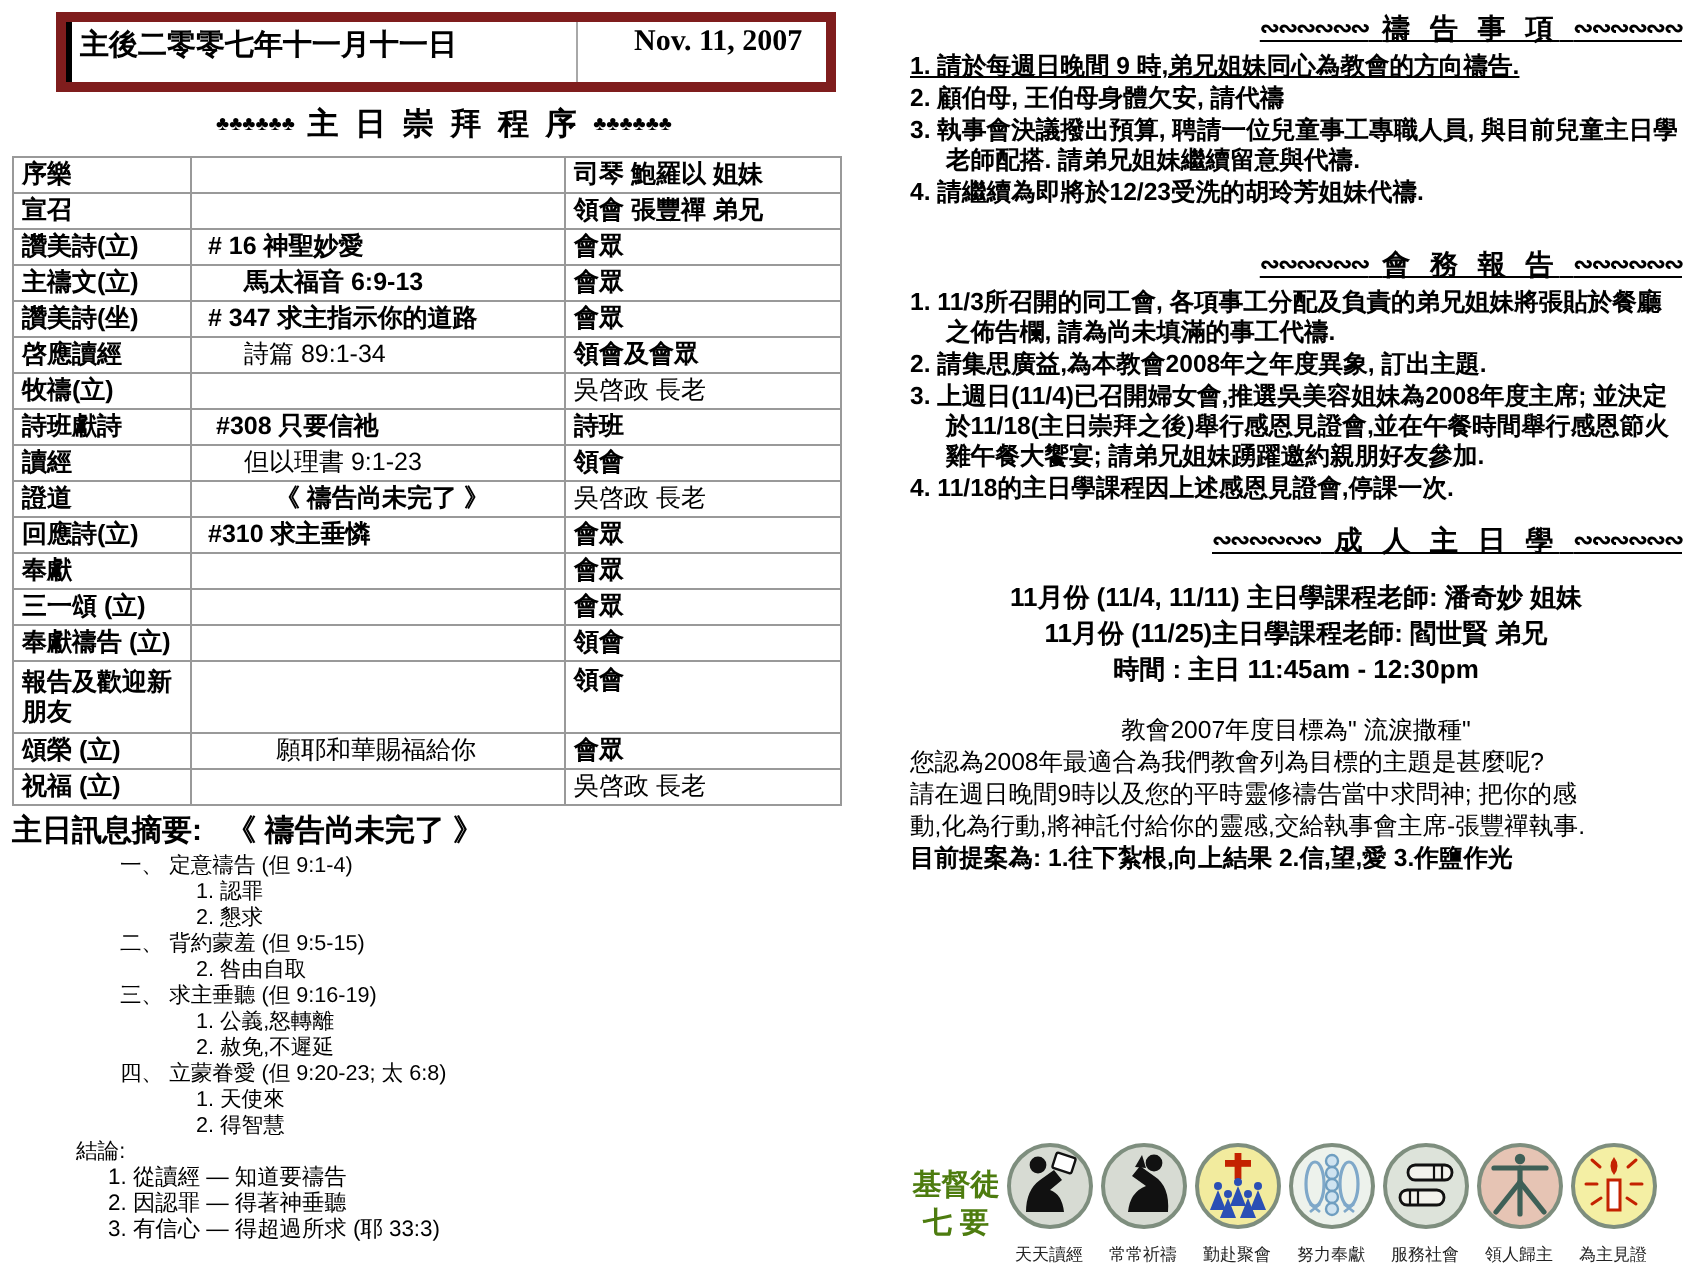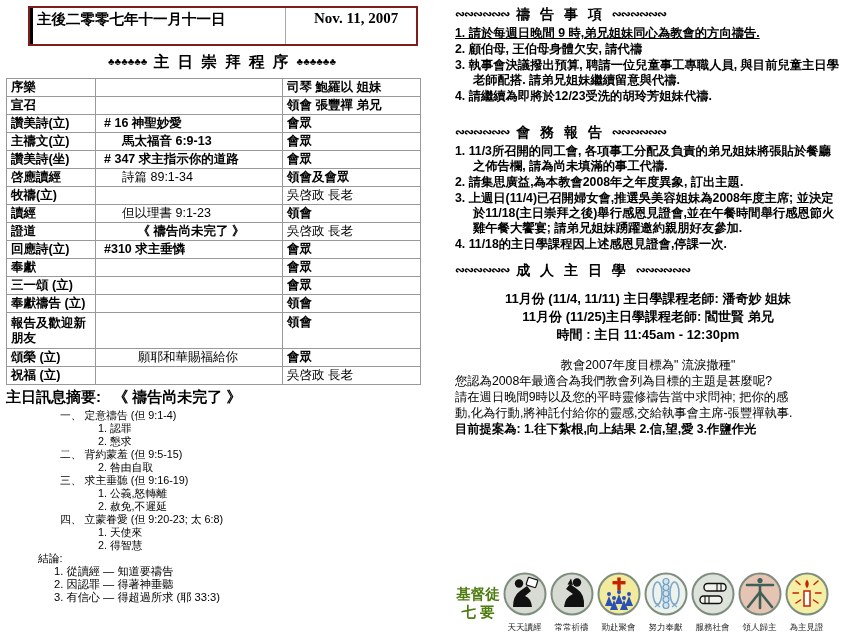--- a/index.html
+++ b/index.html
@@ -1,21 +1,21 @@
 <!DOCTYPE html>
 <html><head>
 <meta charset="utf-8">
 <style>
   * { margin:0; padding:0; box-sizing:border-box; }
   body { background:#fff; font-family:"Liberation Sans", sans-serif; color:#000; }
   #page { position:relative; width:846px; height:642px; background:#fff; overflow:hidden; }
 
   
   #left-col { position:absolute; left:6px; top:6px; width:442px; }
-  .date-box { margin-left:22px; width:390px; height:40px; border:2px solid #7f1d1d; display:flex; }
+  .date-box { margin-left:22px; width:390px; height:40px; border:5px solid #7f1d1d; display:flex; }
   .date-box .cell-cn { width:256px; border-right:1px solid #a8a8a8; border-left:3px solid #000;
                        font-weight:bold; font-size:14.5px; padding:2px 4px; }
   .date-box .cell-en { flex:1; font-family:"Liberation Serif", serif; font-weight:bold;
                        font-size:15px; padding:2px 4px 0 28px; }
   .order-heading { width:432px; text-align:center; margin-top:6px; font-weight:bold; font-size:15.5px;
                    letter-spacing:2px; white-space:nowrap; }
   .order-heading .decor { font-size:10px; letter-spacing:0; color:#000; vertical-align:2px; }
 
   table.worship { margin-top:5px; width:414px; border-collapse:collapse; table-layout:fixed; }
   table.worship td { border:1px solid #999; font-size:12.5px; font-weight:bold; height:18px;
@@ -31,21 +31,21 @@
   .summary-heading { margin-top:3px; font-weight:bold; font-size:15px; }
   .summary-heading .ttl { margin-left:8px; }
   .outline { margin-top:2px; font-size:10.8px; line-height:13px; }
   .outline .o1 { margin-left:54px; }
   .outline .o2 { margin-left:92px; }
   .outline .o0 { margin-left:32px; }
   .outline .oc { margin-left:48px; font-size:11.2px; }
 
   
   #right-col { position:absolute; left:455px; top:6px; width:386px; height:632px; }
-  .sec-heading { text-align:left; font-weight:bold; font-size:14px; letter-spacing:3px; white-space:nowrap; }
+  .sec-heading { text-align:right; font-weight:bold; font-size:14px; letter-spacing:3px; white-space:nowrap;text-decoration:underline; }
   .sec-heading .decor { font-size:12px; letter-spacing:-1px; font-weight:bold; vertical-align:1px; }
   .nlist { margin-top:2px; }
   .nlist .li { font-size:12.3px; font-weight:bold; line-height:1.22;
                padding-left:18px; text-indent:-18px; margin-bottom:1px; }
   .nlist .li.u { text-decoration:underline; }
   .school-lines { text-align:center; font-weight:bold; font-size:13px; line-height:1.4; margin-top:10px; }
   .goal { margin-top:12px; font-size:12.3px; line-height:1.32; }
   .goal .g-center { text-align:center; }
   .goal .g-bold { font-weight:bold; }
 
@@ -107,20 +107,25 @@
           </tr>
         <tr>
             <td class="c1">啓應讀經</td>
             <td class="c2 ind rg">詩篇 89:1-34</td>
             <td class="c3">領會及會眾</td>
           </tr>
         <tr>
             <td class="c1">牧禱(立)</td>
             <td class="c2"></td>
             <td class="c3 rg">吳啓政 長老</td>
+          </tr>
+        <tr>
+            <td class="c1">詩班獻詩</td>
+            <td class="c2 ind2">#308 只要信祂</td>
+            <td class="c3">詩班</td>
           </tr>
         <tr>
             <td class="c1">讀經</td>
             <td class="c2 ind rg">但以理書 9:1-23</td>
             <td class="c3">領會</td>
           </tr>
         <tr>
             <td class="c1">證道</td>
             <td class="c2 ctr">《 禱告尚未完了 》</td>
             <td class="c3 rg">吳啓政 長老</td>

